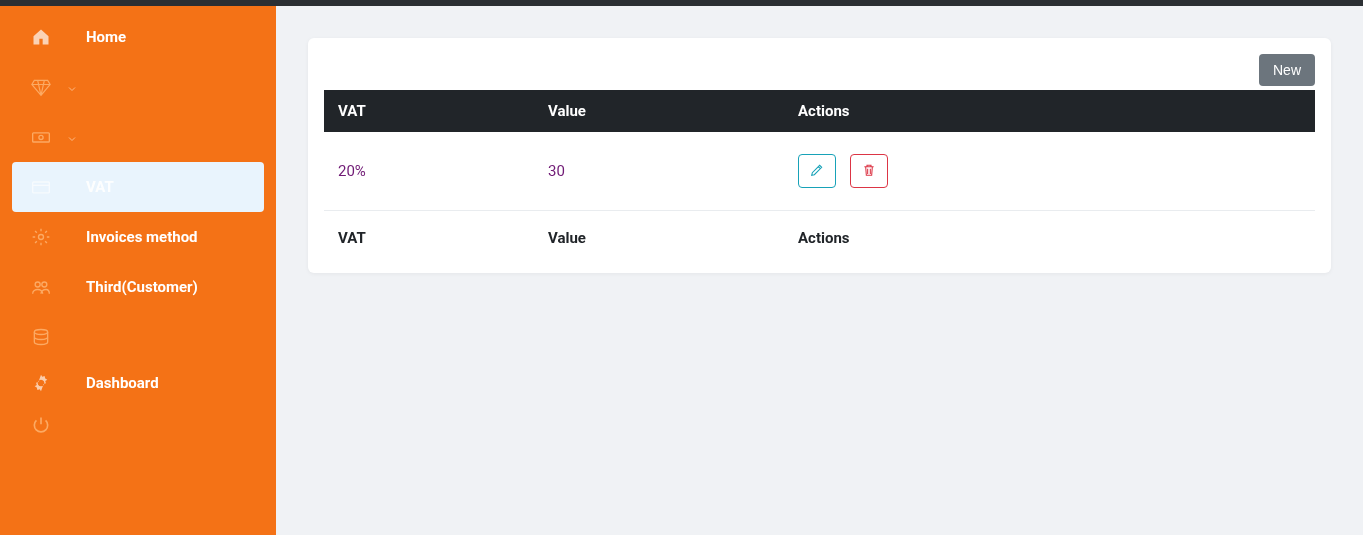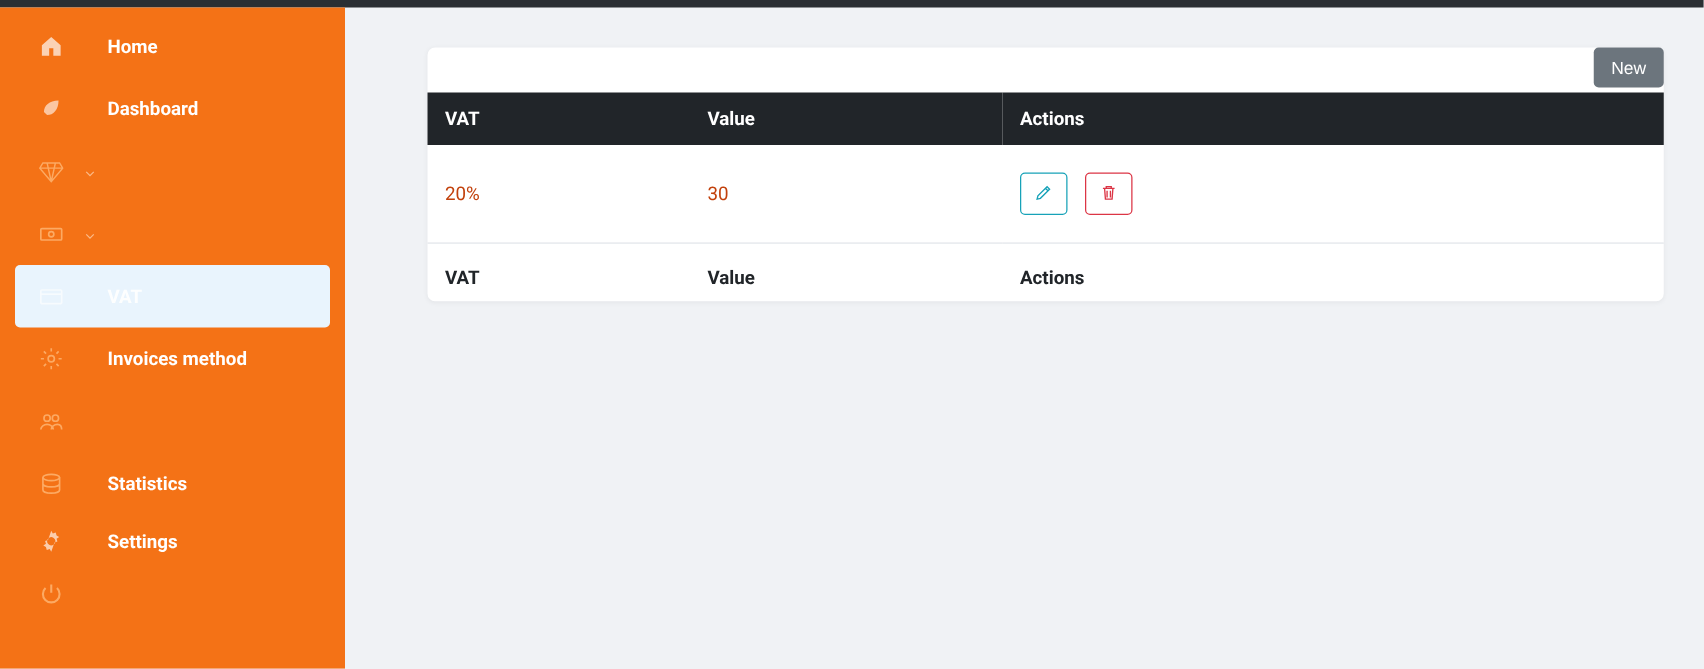--- a/index.html
+++ b/index.html
@@ -76,23 +76,22 @@
   .chev svg { width: 12px; height: 12px; fill: none; stroke: #ffd9b8; stroke-width: 2; }
 
   .main {
     flex: 1;
     padding: 32px;
   }
   .card {
     background: #ffffff;
     border-radius: 6px;
     box-shadow: 0 1px 4px rgba(0,0,0,0.05);
-    padding: 0;
+    padding: 16px;
     position: relative;
-    margin-left: 34px;
   }
   .new-btn {
     background: #6c757d;
     color: #ffffff;
     border: none;
     border-radius: 4px;
     padding: 8px 14px;
     font-size: 14px;
     cursor: pointer;
     float: right;
@@ -112,21 +111,21 @@
   table.data thead th {
     text-align: left;
     font-weight: 700;
     padding: 12px 14px;
     font-size: 15px;
   }
   table.data tbody td {
     padding: 22px 14px;
     border-bottom: 1px solid #e9ecef;
     font-size: 15px;
-    color: #c2410c;
+    color: #701a75;
     vertical-align: middle;
   }
   table.data tfoot th {
     text-align: left;
     font-weight: 700;
     padding: 18px 14px 10px 14px;
     font-size: 15px;
     color: #212529;
   }
   .col-vat { width: 210px; }
@@ -161,28 +160,20 @@
 
     <div class="sidebar-item">
       <span class="s-icon">
         <svg viewBox="0 0 24 24">
             <path d="M3 11 L12 3 L21 11 V21 H14 V14 H10 V21 H3 Z" fill="currentColor" stroke="none" opacity="0.85"></path>
           </svg>
       </span>
       <span class="s-label">Home</span>
     </div>
 
-    <div class="sidebar-item">
-      <span class="s-icon">
-        <svg viewBox="0 0 24 24">
-            <path d="M5 15 C5 9 10 4 19 4 C19 13 14 18 8 18 L5 15 Z M7 20 L4 23 M10 21 L8 23 M3 17 L1 19" stroke-width="1.6" fill="currentColor" stroke="none" opacity="0.75"></path>
-          </svg>
-      </span>
-      <span class="s-label">Dashboard</span>
-    </div>
 
     <div class="sidebar-item">
       <span class="s-icon">
         <svg viewBox="0 0 24 24">
             <path d="M4 4 H20 L23 9 L12 22 L1 9 Z M1 9 H23 M8 4 L12 22 M16 4 L12 22" stroke-width="1.4" fill="none"></path>
           </svg>
       </span>
       <span class="chev">
         <svg viewBox="0 0 24 24">
             <polyline points="6 9 12 15 18 9"></polyline>
@@ -225,39 +216,39 @@
     </div>
 
     <div class="sidebar-item">
       <span class="s-icon">
         <svg viewBox="0 0 24 24">
             <circle cx="8" cy="9" r="3" fill="none" stroke-width="1.6"></circle>
             <circle cx="16" cy="9" r="3" fill="none" stroke-width="1.6"></circle>
             <path d="M2 20 c0-3 3-5 6-5 s6 2 6 5 M12 20 c0-3 3-5 6-5 s4 2 4 5" fill="none" stroke-width="1.6"></path>
           </svg>
       </span>
+      <span class="s-label">Third(Customer)</span>
     </div>
 
     <div class="sidebar-item">
       <span class="s-icon">
         <svg viewBox="0 0 24 24">
             <ellipse cx="12" cy="6" rx="8" ry="3" fill="none" stroke-width="1.6"></ellipse>
             <path d="M4 6 v12 c0 1.7 3.6 3 8 3 s8-1.3 8-3 V6 M4 12 c0 1.7 3.6 3 8 3 s8-1.3 8-3" fill="none" stroke-width="1.6"></path>
           </svg>
       </span>
-      <span class="s-label">Statistics</span>
     </div>
 
     <div class="sidebar-item compact">
       <span class="s-icon">
         <svg viewBox="0 0 24 24">
             <path d="M12 8 a4 4 0 1 0 0.001 0 Z M12 2 l1.5 2.5 2.8-0.8 0.8 2.8 2.5 1.5 -2.5 1.5 0.8 2.8 -2.8 0.8 L12 22 l-1.5-2.5 -2.8 0.8 -0.8-2.8 L4.4 16 l2.5-1.5 -0.8-2.8 2.8-0.8 Z" fill="currentColor" stroke="none" opacity="0.8"></path>
           </svg>
       </span>
-      <span class="s-label">Settings</span>
+      <span class="s-label">Dashboard</span>
     </div>
 
     <div class="sidebar-item compact">
       <span class="s-icon">
         <svg viewBox="0 0 24 24">
             <path d="M12 3 v8 M6.5 6.5 a8 8 0 1 0 11 0" fill="none" stroke-width="2"></path>
           </svg>
       </span>
     </div>
 

